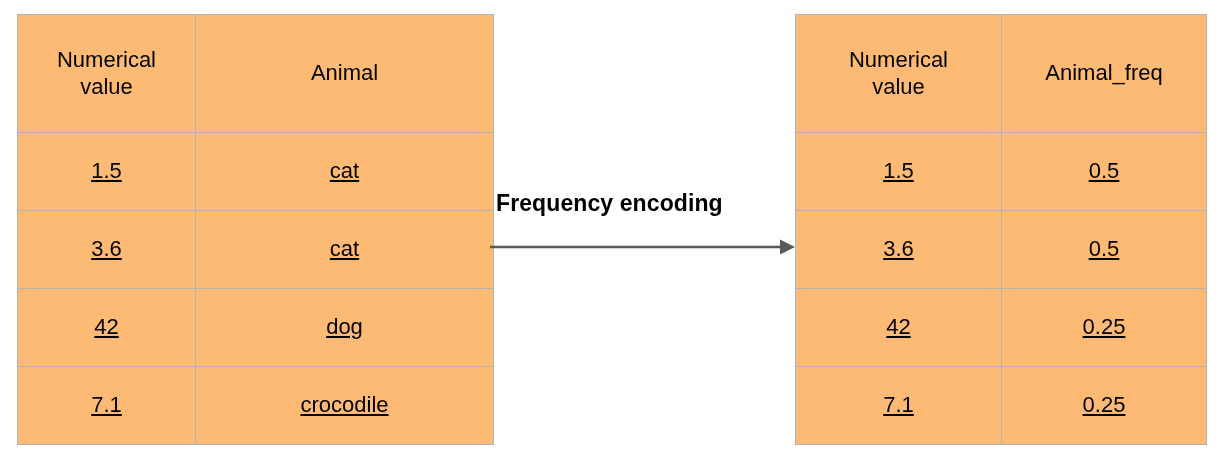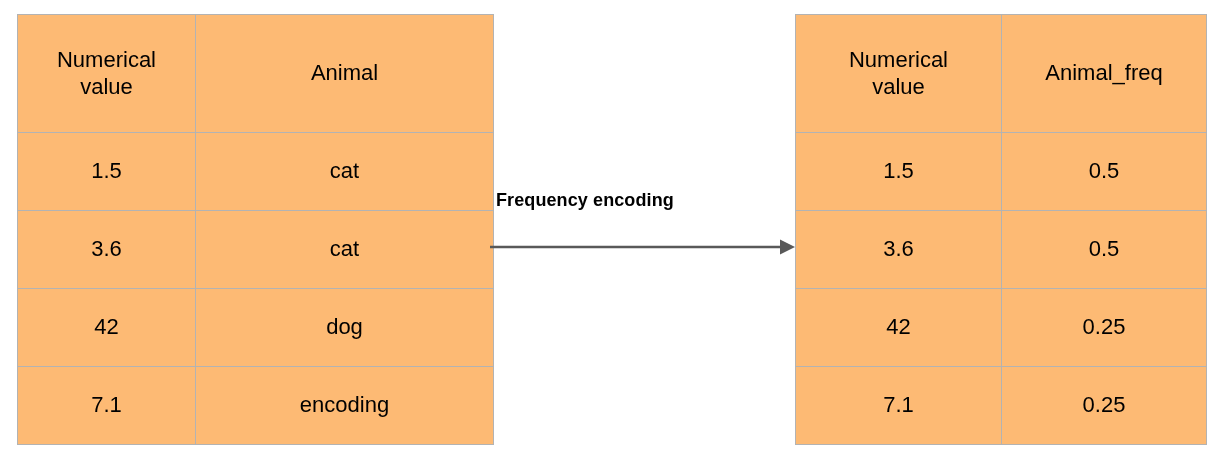--- a/index.html
+++ b/index.html
@@ -54,39 +54,39 @@
   
   #table-encoded {
     left: 795px;
     top: 14px;
     width: 411px;
   }
   #table-encoded col.c1 { width: 206px; }
   #table-encoded col.c2 { width: 205px; }
 
   .row-header td, .row-header th { height: 117px; }
-  .row-data td { height: 77px; }
+  .row-data td { height: 77px; text-decoration: underline; }
 
   .cell-center { text-align: center; }
   .cell-left   { text-align: center; padding-left: 17px; }
 
   
   .transform-group {
     position: absolute;
     left: 488px;
     top: 190px;
     width: 310px;
     height: 70px;
   }
   .transform-label {
     position: absolute;
     left: 8px;
     top: 0px;
     width: 300px;
-    font-size: 18px;
+    font-size: 23px;
     font-weight: bold;
     color: #000000;
     white-space: nowrap;
     letter-spacing: 0.1px;
   }
   .transform-arrow {
     position: absolute;
     left: 0px;
     top: 46px;
     width: 310px;
@@ -122,21 +122,21 @@
       <tr class="row-data">
         <td class="cell-center">3.6</td>
         <td class="cell-left">cat</td>
       </tr>
       <tr class="row-data">
         <td class="cell-center">42</td>
         <td class="cell-left">dog</td>
       </tr>
       <tr class="row-data">
         <td class="cell-center">7.1</td>
-        <td class="cell-left">encoding</td>
+        <td class="cell-left">crocodile</td>
       </tr>
     </tbody>
   </table>
 
   <div class="transform-group">
     <div class="transform-label">Frequency encoding</div>
     <svg class="transform-arrow" viewBox="0 0 310 22">
       <line x1="2" y1="11" x2="292" y2="11" stroke="#595959" stroke-width="2.4"></line>
       <polygon points="292,3.5 307,11 292,18.5" fill="#595959"></polygon>
     </svg>

